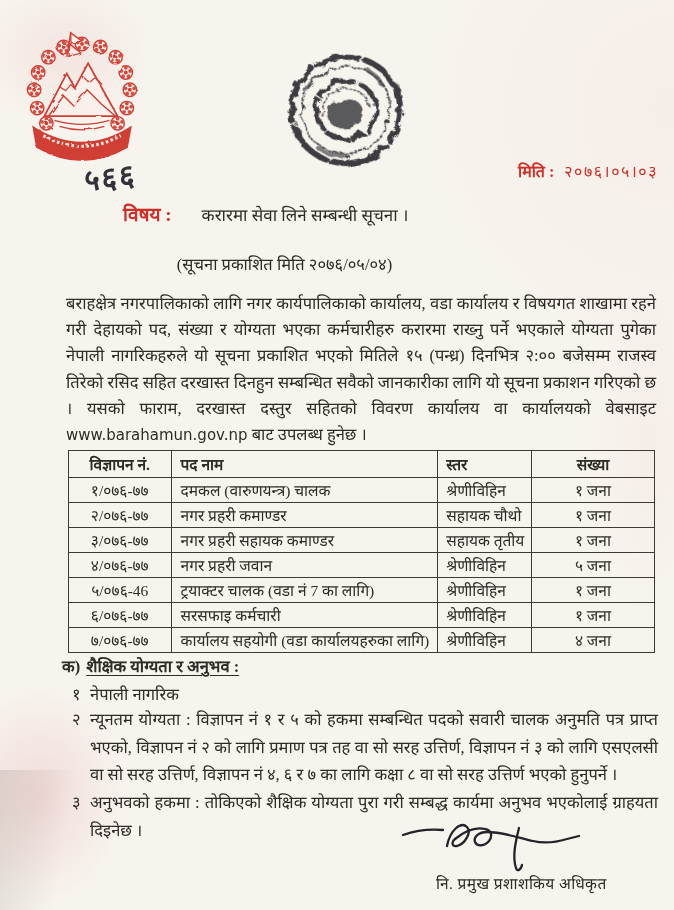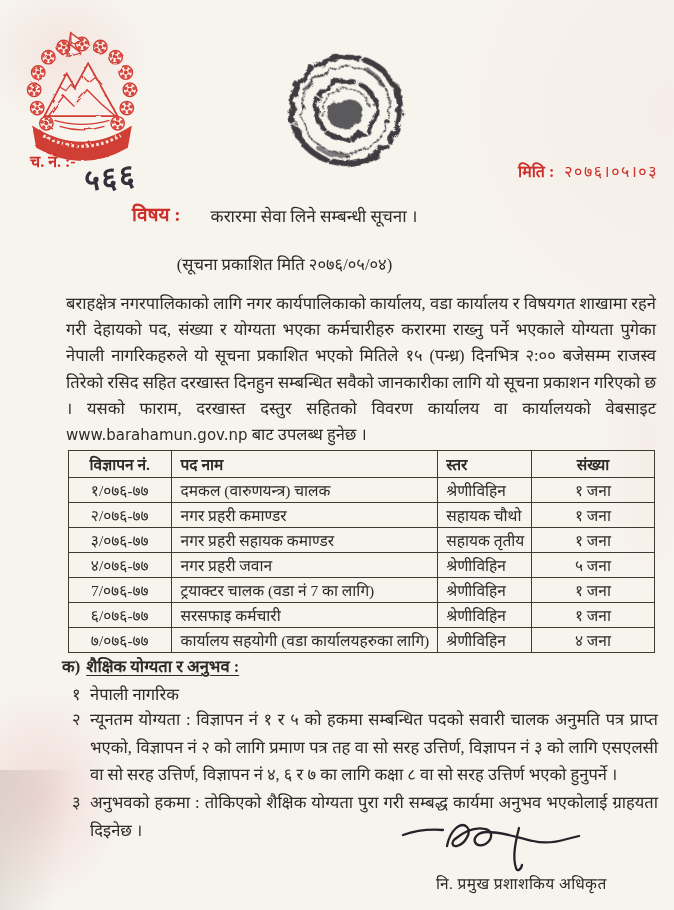--- a/index.html
+++ b/index.html
@@ -31,21 +31,21 @@
   .stamp{position:absolute;left:282px;top:50px;width:128px;height:120px;opacity:.88;
     mix-blend-mode:multiply;}
 
   .meta-left{position:absolute;left:30px;top:149px;color:#ce2f28;font-size:16px;font-weight:700;line-height:25px;}
   .chalani-hand{position:absolute;left:84px;top:156px;color:#33303a;font-size:30px;
     font-weight:700;transform:rotate(-7deg) skewX(-6deg);letter-spacing:2px;}
   .date-line{position:absolute;right:16px;top:160px;color:#ce2f28;font-size:16px;}
   .date-line .lbl{font-weight:800;margin-right:10px;}
   .date-line .val{letter-spacing:1.5px;}
 
-  .subject-row{position:absolute;left:132px;top:201px;display:flex;align-items:flex-end;}
+  .subject-row{position:absolute;left:123px;top:201px;display:flex;align-items:center;}
   .subject-label{color:#ce2f28;font-size:19px;font-weight:800;}
   .subject-text{font-size:17px;margin-left:30px;}
 
   .published{position:absolute;left:0;top:252px;width:569px;text-align:center;font-size:16.5px;}
 
   .body-par{position:absolute;left:66px;top:291px;width:590px;font-size:16.5px;
     line-height:26.2px;text-align:justify;}
   .website{font-family:"DejaVu Sans","Liberation Sans",sans-serif;font-size:15px;}
 
   table.notice-table{position:absolute;left:68px;top:450px;width:587px;
@@ -146,21 +146,20 @@
       <path d="M40,64 a25,24 0 0 1 50,0" stroke-width="2" stroke-dasharray="2 2.6" opacity=".75"></path>
       <ellipse cx="64" cy="66" rx="19" ry="15" fill="#26232b" stroke="none" opacity=".85"></ellipse>
       <path d="M31,31 q10,-9 21,-11 M96,26 q8,9 10,17 M30,96 q12,10 25,12" stroke-width="4" opacity=".65"></path>
       <circle cx="22" cy="50" r="2.2" fill="#26232b" stroke="none"></circle>
       <circle cx="104" cy="82" r="2.6" fill="#26232b" stroke="none"></circle>
       <circle cx="58" cy="110" r="2" fill="#26232b" stroke="none"></circle>
     </g>
   </svg>
 
   <div class="meta-left">
-    <div><span>च. नं. :-</span></div>
   </div>
   <div class="chalani-hand">५६६</div>
 
   <div class="date-line">
     <span class="lbl">मिति :</span><span class="val">२०७६।०५।०३</span>
   </div>
 
   <div class="subject-row">
     <span class="subject-label">विषय :</span>
     <span class="subject-text">करारमा सेवा लिने सम्बन्धी सूचना ।</span>
@@ -200,21 +199,21 @@
           <td class="col2">सहायक तृतीय</td>
           <td class="col3">१ जना</td>
         </tr>
         <tr>
           <td class="col0">४/०७६-७७</td>
           <td class="col1">नगर प्रहरी जवान</td>
           <td class="col2">श्रेणीविहिन</td>
           <td class="col3">५ जना</td>
         </tr>
         <tr>
-          <td class="col0">7/०७६-७७</td>
+          <td class="col0">५/०७६-46</td>
           <td class="col1">ट्रयाक्टर चालक (वडा नं 7 का लागि)</td>
           <td class="col2">श्रेणीविहिन</td>
           <td class="col3">१ जना</td>
         </tr>
         <tr>
           <td class="col0">६/०७६-७७</td>
           <td class="col1">सरसफाइ कर्मचारी</td>
           <td class="col2">श्रेणीविहिन</td>
           <td class="col3">१ जना</td>
         </tr>

